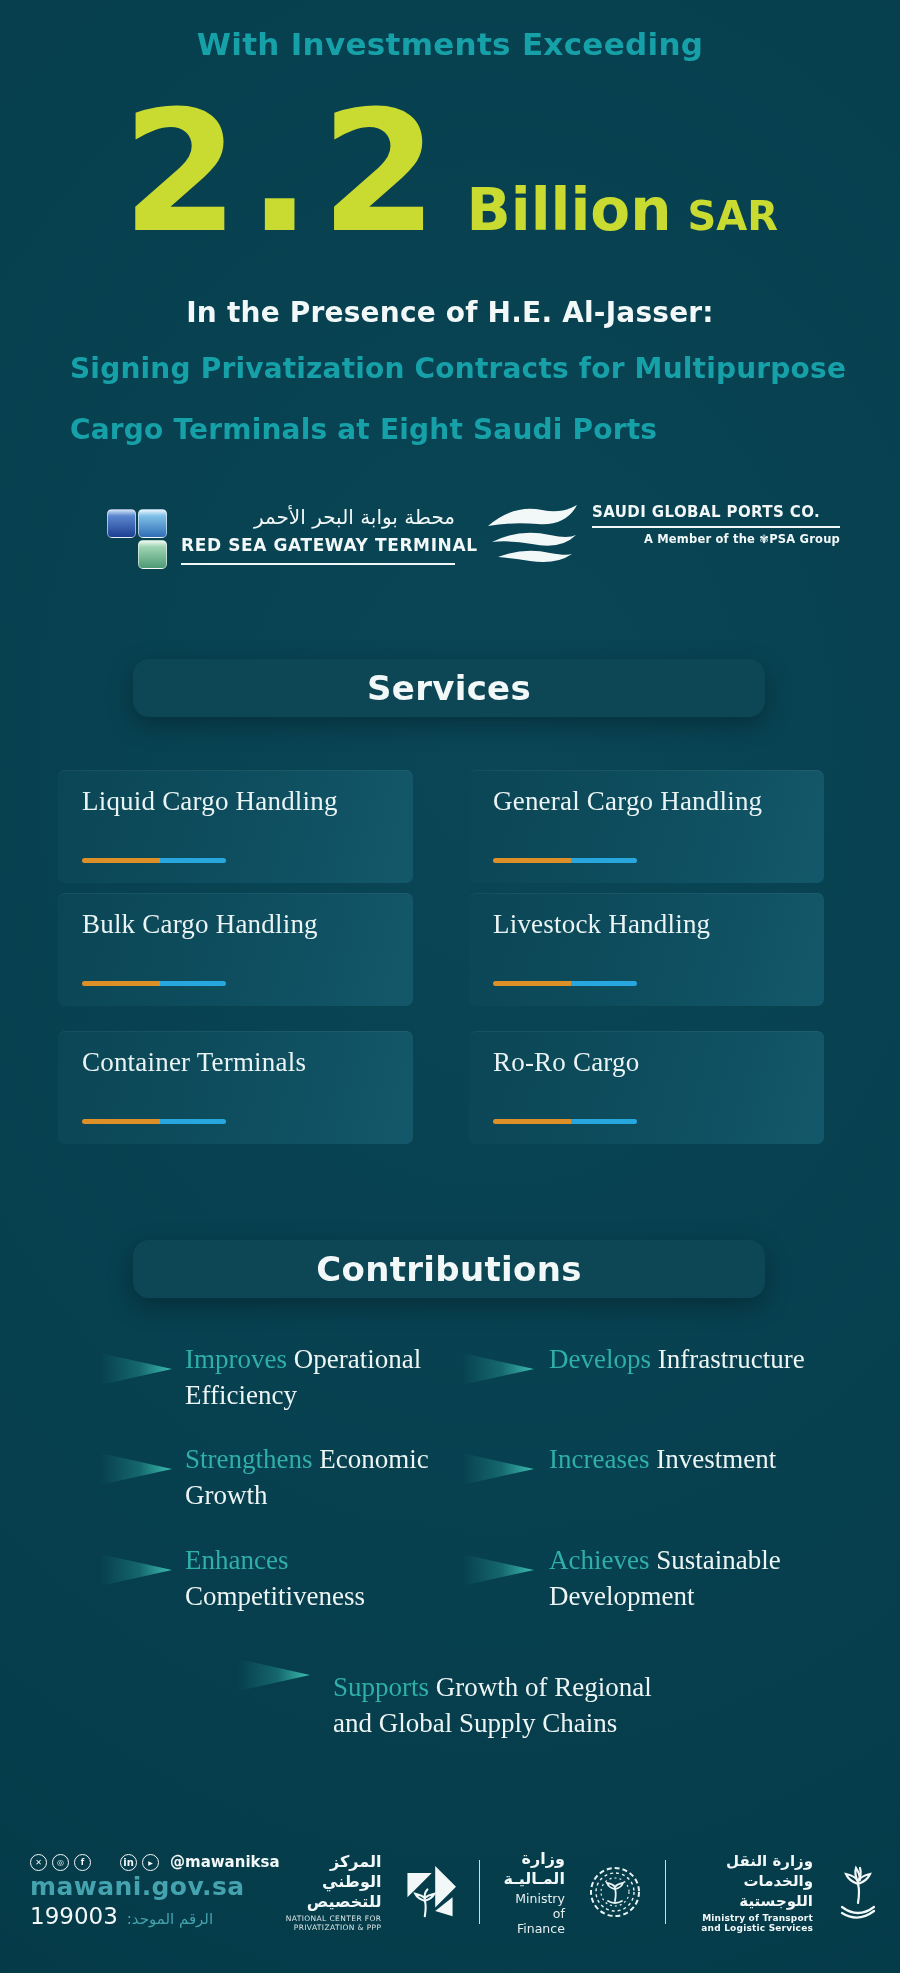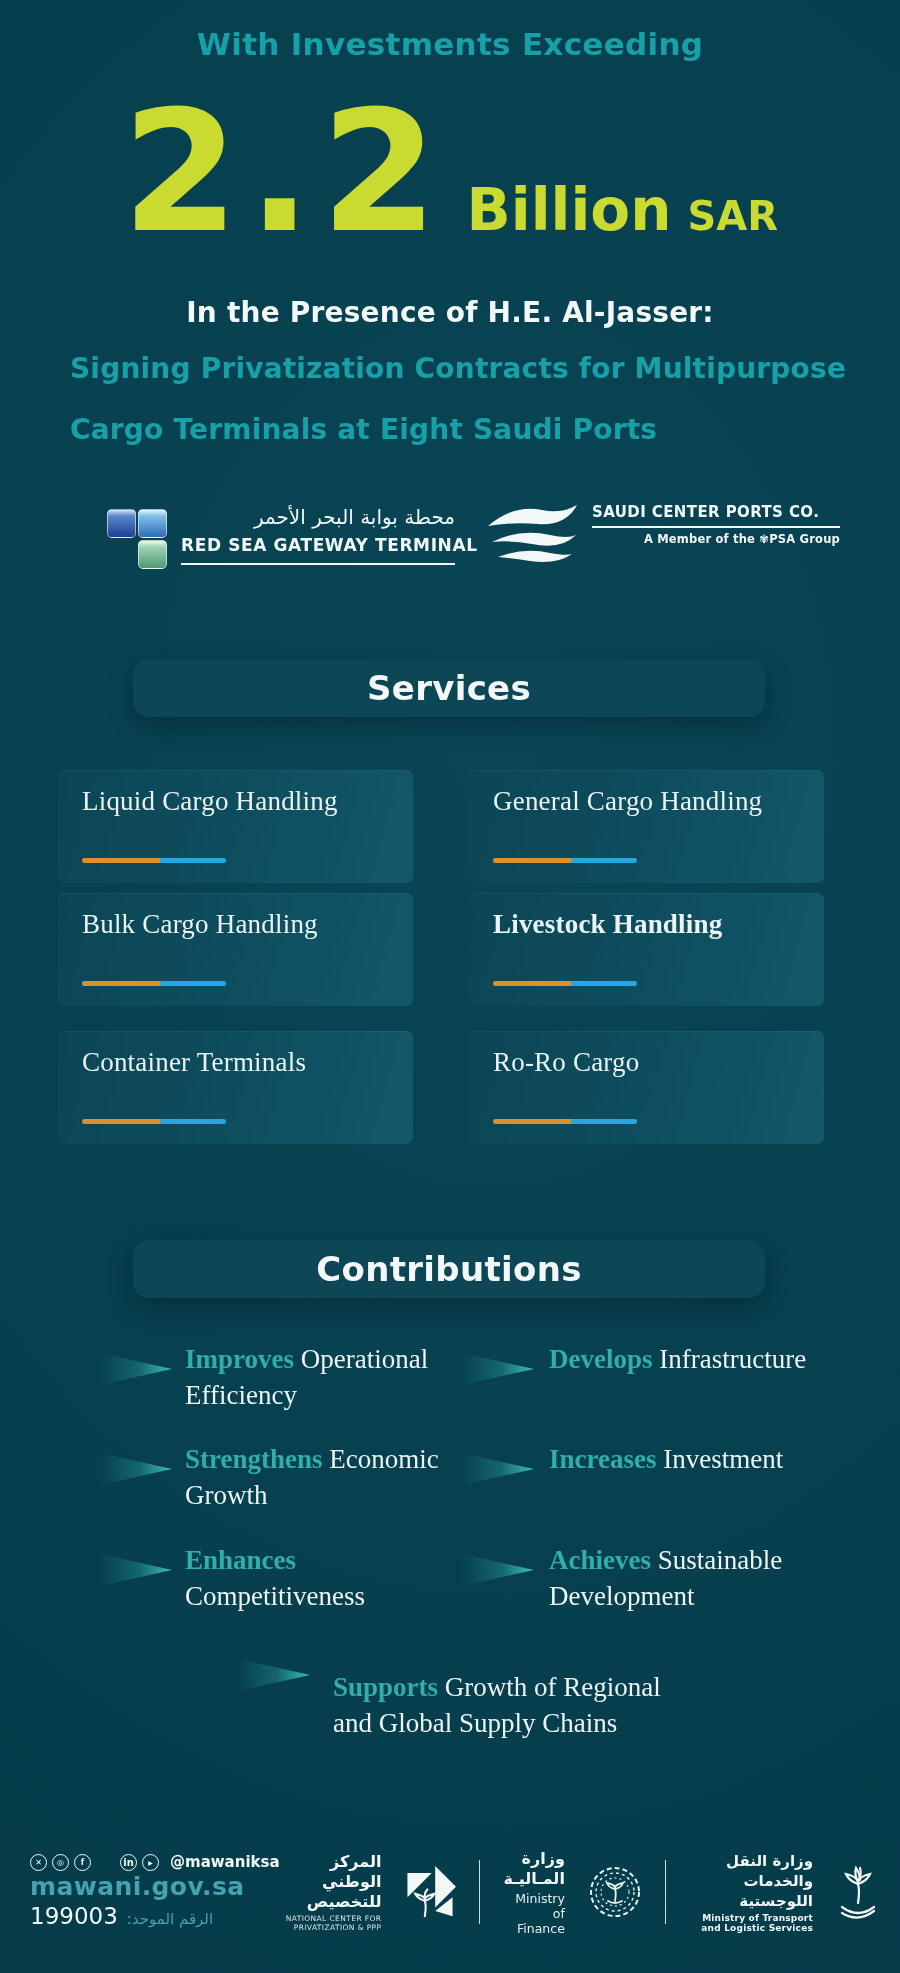--- a/index.html
+++ b/index.html
@@ -57,26 +57,26 @@
     position:absolute;width:355px;height:113px;border-radius:7px;
     background:linear-gradient(105deg,#0B4655 0%,#0E4E5F 55%,#13586A 100%);
     box-shadow:inset 0 1px 0 rgba(255,255,255,.05);
   }
   .card-title{font-family:"Liberation Serif","DejaVu Serif",serif;font-size:27px;color:#EAF4F4;
     padding:16px 0 0 24px;letter-spacing:.2px;}
   .card-underline{position:absolute;left:24px;bottom:20px;height:5px;display:flex;}
   .u-orange{width:78px;background:#DD9027;border-radius:3px 0 0 3px;}
   .u-blue{width:66px;background:#27A7DE;border-radius:0 3px 3px 0;}
   .c1{left:0;top:0;} .c2{left:411px;top:0;}
-  .c3{left:0;top:123px;} .c4{left:411px;top:123px;font-weight:bold;}
+  .c3{left:0;top:123px;} .c4{left:411px;top:123px;}
   .c5{left:0;top:261px;} .c6{left:411px;top:261px;}
 
   
   .contrib-item{position:absolute;font-family:"Liberation Serif","DejaVu Serif",serif;font-size:27px;line-height:1.32;color:#EDF4F4;}
-  .kw{font-weight:bold;color:#2FAFA7;}
+  .kw{font-weight:normal;color:#2FAFA7;}
   .arrow{
     position:absolute;width:72px;height:40px;
     background:linear-gradient(90deg,rgba(13,75,88,0) 0%,rgba(38,152,146,.45) 55%,#3DC0B2 100%);
     clip-path:polygon(0 10%,100% 50%,0 90%);
   }
 
   
   .f-left{top:1853px;left:30px;color:#F2F8F8;}
   .social-row{display:flex;align-items:center;gap:5px;}
   .s-icon{width:15px;height:15px;border:1.3px solid #F2F8F8;border-radius:50%;
@@ -126,21 +126,21 @@
     </div>
   </div>
 
   <div class="abs sgp">
     <svg width="96" height="70" viewBox="0 0 96 70">
       <path d="M4 26 Q30 4 58 10 Q78 14 93 5 Q82 26 54 24 Q26 22 4 26 Z" fill="#F2F8F8"></path>
       <path d="M8 42 Q36 28 66 35 Q84 39 92 35 Q77 50 48 44 Q25 40 8 42 Z" fill="#F2F8F8"></path>
       <path d="M14 57 Q40 47 66 53 Q82 56 88 54 Q72 65 46 61 Q28 58 14 57 Z" fill="#F2F8F8"></path>
     </svg>
     <div class="sgp-text">
-      <div class="sgp-en">SAUDI CENTER PORTS CO.</div>
+      <div class="sgp-en">SAUDI GLOBAL PORTS CO.</div>
       <div class="sgp-rule"></div>
       <div class="sgp-member">A Member of the ✾PSA Group</div>
     </div>
   </div>
 
   <div class="abs section-bar bar-services">
     <div class="section-title">Services</div>
   </div>
 
   <div class="abs cards">

